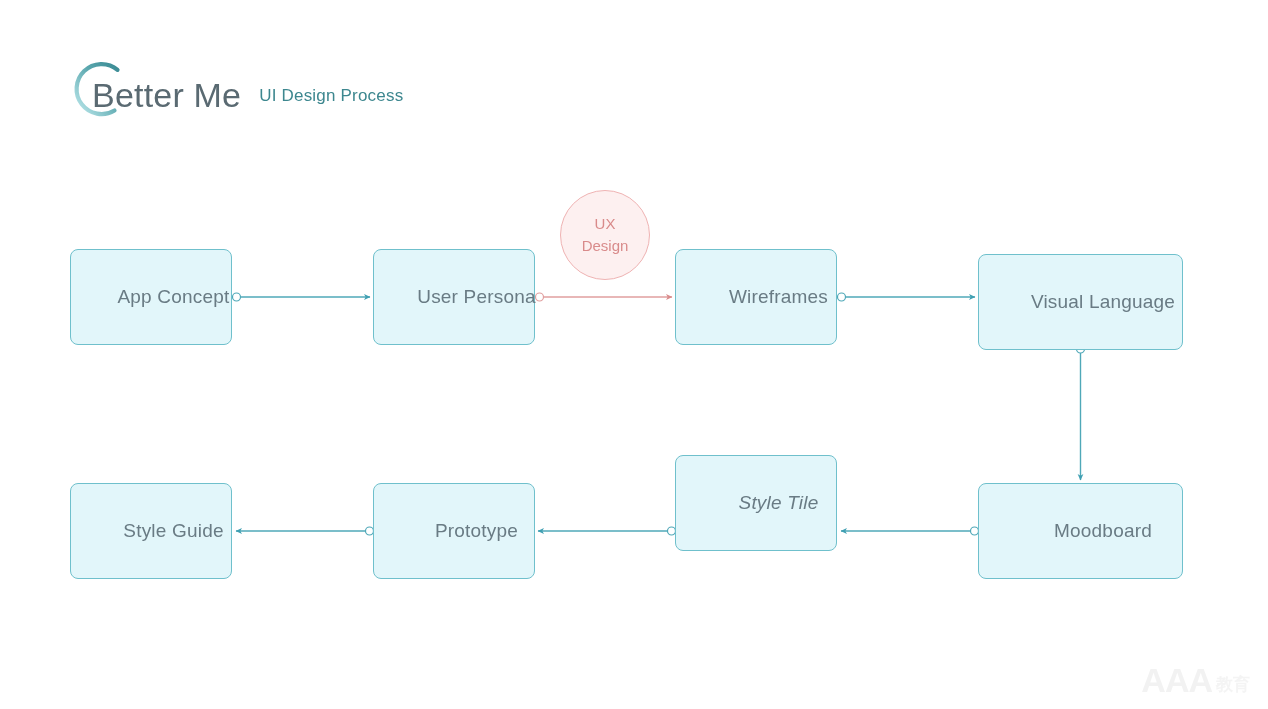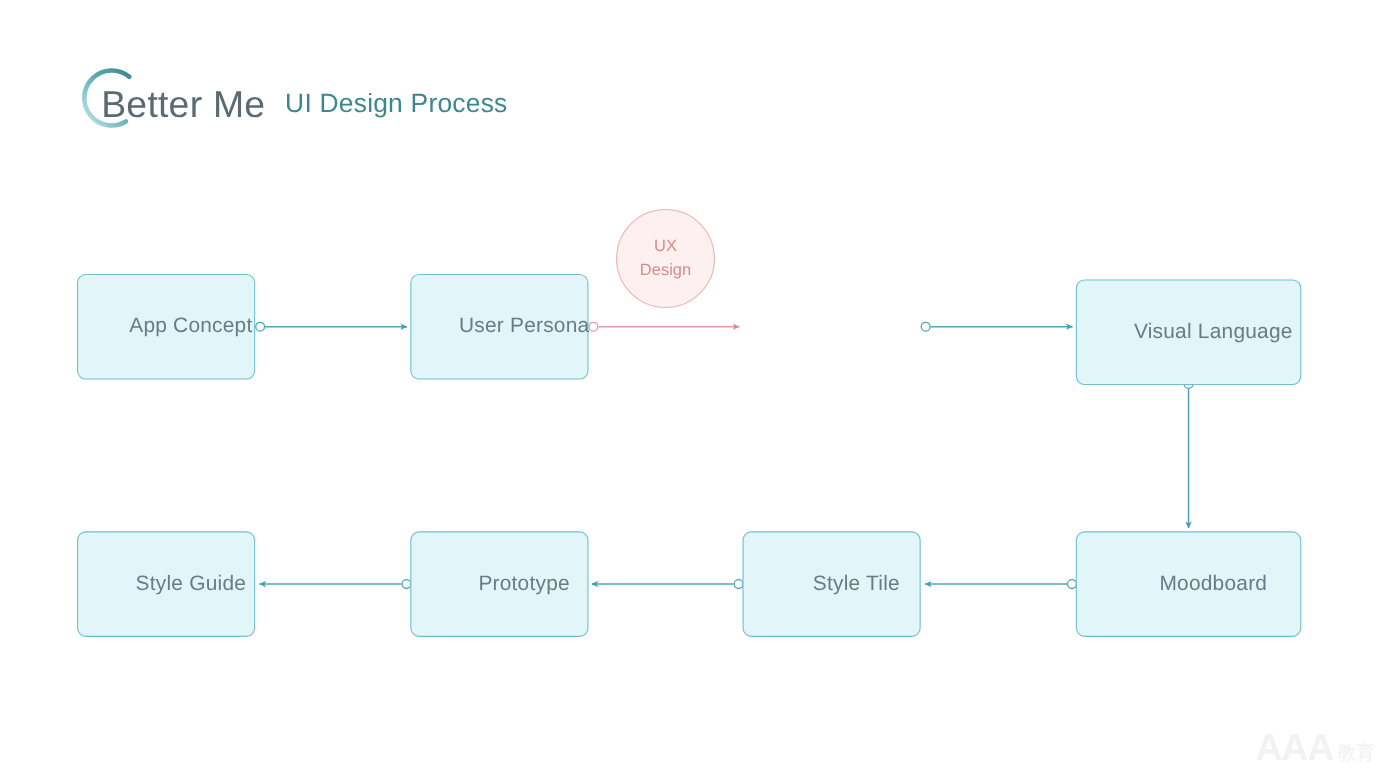--- a/index.html
+++ b/index.html
@@ -43,21 +43,21 @@
     font-size: 34px;
     font-weight: 400;
     letter-spacing: 0.2px;
     color: #5a6a72;
     line-height: 1;
     white-space: nowrap;
   }
   #deck-subtitle {
     position: relative;
     margin-left: 18px;
-    font-size: 24px;
+    font-size: 17px;
     font-weight: 400;
     letter-spacing: 0.2px;
     color: #3d878f;
     line-height: 1;
     white-space: nowrap;
   }
 
   
   #flow {
     position: absolute;
@@ -95,21 +95,21 @@
   .node-sm { width: 162px; height: 96px; }
   .node-lg { width: 205px; height: 96px; }
 
   #node-app-concept    { left: 70px;  top: 249px; }
   #node-user-persona   { left: 373px; top: 249px; }
   #node-wireframes     { left: 675px; top: 249px; }
   #node-visual-language{ left: 978px; top: 254px; }
 
   #node-style-guide    { left: 70px;  top: 483px; }
   #node-prototype      { left: 373px; top: 483px; }
-  #node-style-tile     { left: 675px; top: 483px; }
+  #node-style-tile     { left: 675px; top: 455px; font-style: italic; }
   #node-moodboard      { left: 978px; top: 483px; }
 
   
   #ux-design-bubble {
     position: absolute;
     left: 560px;
     top: 190px;
     width: 90px;
     height: 90px;
     box-sizing: border-box;
@@ -223,20 +223,23 @@
     </svg>
 
     <div class="node node-sm" id="node-app-concept">
       <span>App Concept</span>
     </div>
 
     <div class="node node-sm" id="node-user-persona">
       <span>User Persona</span>
     </div>
 
+    <div class="node node-sm" id="node-wireframes">
+      <span>Wireframes</span>
+    </div>
 
     <div class="node node-lg" id="node-visual-language">
       <span>Visual Language</span>
     </div>
 
     <div class="node node-sm" id="node-style-guide">
       <span>Style Guide</span>
     </div>
 
     <div class="node node-sm" id="node-prototype">

